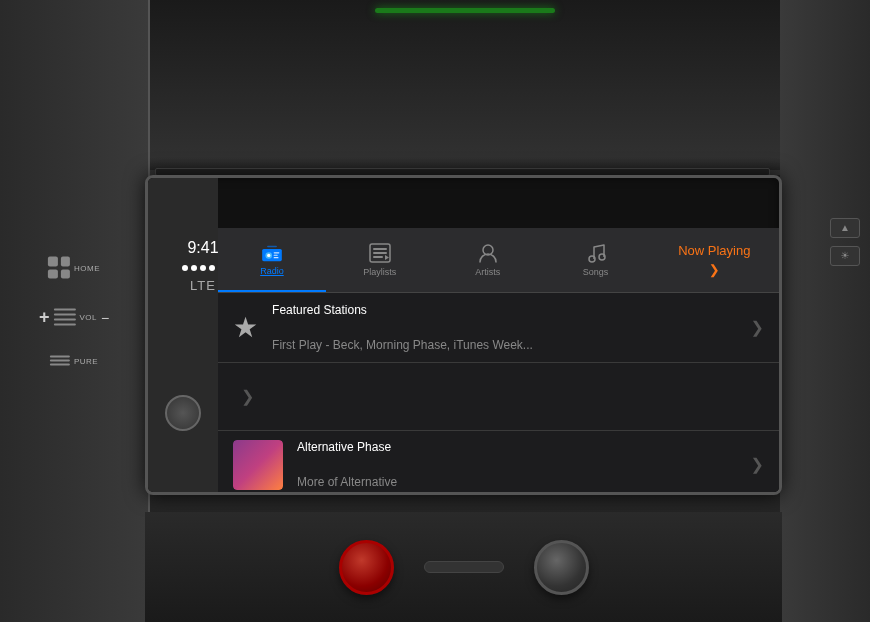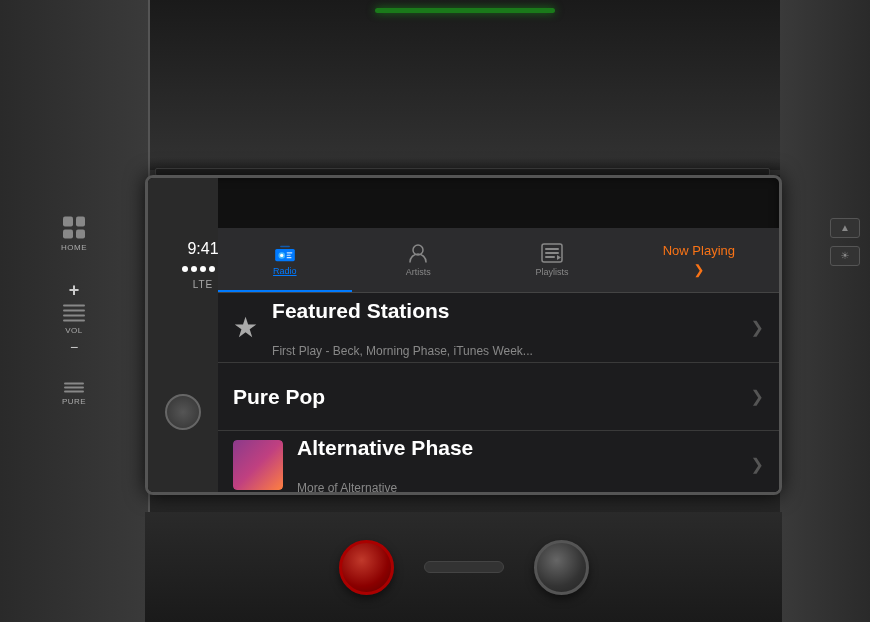--- a/index.html
+++ b/index.html
@@ -98,21 +98,20 @@
       background: #2a2a2a;
       display: flex;
       flex-direction: column;
       align-items: center;
       justify-content: space-around;
       padding: 10px 0;
     }
 
     .ctrl-btn {
       display: flex;
-      flex-direction: column;
       align-items: center;
       gap: 4px;
       cursor: pointer;
     }
 
     .ctrl-label {
       color: #aaa;
       font-size: 8px;
       letter-spacing: 0.5px;
     }
@@ -135,21 +134,21 @@
       border-radius: 50%;
       background: #aaa;
     }
 
     .status-dot.filled {
       background: #fff;
     }
 
     .status-lte {
       color: #aaa;
-      font-size: 10px;
+      font-size: 13px;
       letter-spacing: 1px;
       margin-top: 2px;
     }
 
     
     .home-button {
       position: absolute;
       bottom: 15px;
       left: 85px;
       width: 36px;
@@ -261,22 +260,22 @@
       margin-right: 14px;
       flex-shrink: 0;
     }
 
     .list-text {
       flex: 1;
     }
 
     .list-title {
       color: #fff;
-      font-size: 21px;
-      font-weight: 700;
+      font-size: 12px;
+      font-weight: 400;
       line-height: 1.3;
     }
 
     .list-subtitle {
       color: #888;
       font-size: 12px;
       margin-top: 20px;
       white-space: nowrap;
       overflow: hidden;
       text-overflow: ellipsis;
@@ -416,37 +415,45 @@
             <rect x="16" y="10" width="7" height="1.5" rx="0.75" fill="white" opacity="0.8"></rect>
             <rect x="16" y="13" width="5" height="1.5" rx="0.75" fill="white" opacity="0.8"></rect>
             <rect x="16" y="16" width="6" height="1.5" rx="0.75" fill="white" opacity="0.8"></rect>
             <rect x="8" y="2" width="12" height="2" rx="1" fill="#007aff" opacity="0.6"></rect>
           </svg>
           <span>Radio</span>
         </div>
 
         <div class="tab-item">
           <svg width="22" height="20" viewBox="0 0 22 20">
-            <circle cx="11" cy="7" r="5" stroke="#888" stroke-width="1.5" fill="none"></circle>
-            <path d="M3 19c0-4.4 3.6-8 8-8s8 3.6 8 8" stroke="#888" stroke-width="1.5" fill="none" stroke-linecap="round"></path>
-          </svg>
-          <span>Artists</span>
-        </div>
-
-        <div class="tab-item">
-          <svg width="22" height="20" viewBox="0 0 22 20">
             <rect x="1" y="1" width="20" height="18" rx="2" stroke="#888" stroke-width="1.5" fill="none"></rect>
             <rect x="4" y="5" width="14" height="2" rx="1" fill="#888"></rect>
             <rect x="4" y="9" width="14" height="2" rx="1" fill="#888"></rect>
             <rect x="4" y="13" width="10" height="2" rx="1" fill="#888"></rect>
             <polygon points="16,12 16,17 20,14.5" fill="#888"></polygon>
           </svg>
           <span>Playlists</span>
         </div>
 
+        <div class="tab-item">
+          <svg width="22" height="20" viewBox="0 0 22 20">
+            <circle cx="11" cy="7" r="5" stroke="#888" stroke-width="1.5" fill="none"></circle>
+            <path d="M3 19c0-4.4 3.6-8 8-8s8 3.6 8 8" stroke="#888" stroke-width="1.5" fill="none" stroke-linecap="round"></path>
+          </svg>
+          <span>Artists</span>
+        </div>
+
+        <div class="tab-item">
+          <svg width="20" height="20" viewBox="0 0 20 20">
+            <path d="M8 16V4l10-2v12" stroke="#888" stroke-width="1.5" fill="none" stroke-linejoin="round"></path>
+            <circle cx="6" cy="16" r="3" stroke="#888" stroke-width="1.5" fill="none"></circle>
+            <circle cx="16" cy="14" r="3" stroke="#888" stroke-width="1.5" fill="none"></circle>
+          </svg>
+          <span>Songs</span>
+        </div>
 
 
         <div class="now-playing-tab">
           <span>Now Playing</span>
           <span>❯</span>
         </div>
 
       </div>
 
       <div class="list-area">
@@ -454,23 +461,20 @@
         <div class="list-item featured">
           <span class="star-icon">★</span>
           <div class="list-text">
             <div class="list-title">Featured Stations</div>
             <div class="list-subtitle">First Play - Beck, Morning Phase, iTunes Week...</div>
           </div>
           <span class="chevron-right">❯</span>
         </div>
 
         <div class="list-item">
-          <div class="list-text">
-            <div class="list-title">Pure Pop</div>
-          </div>
           <span class="chevron-right">❯</span>
         </div>
 
         <div class="list-item">
           <div class="list-thumb">
             <div style="width:50px;height:50px;background:linear-gradient(135deg, #8B3A8B 0%, #C04080 50%, #FF8040 100%);border-radius:4px;"></div>
           </div>
           <div class="list-text">
             <div class="list-title">Alternative Phase</div>
             <div class="list-subtitle">More of Alternative</div>

